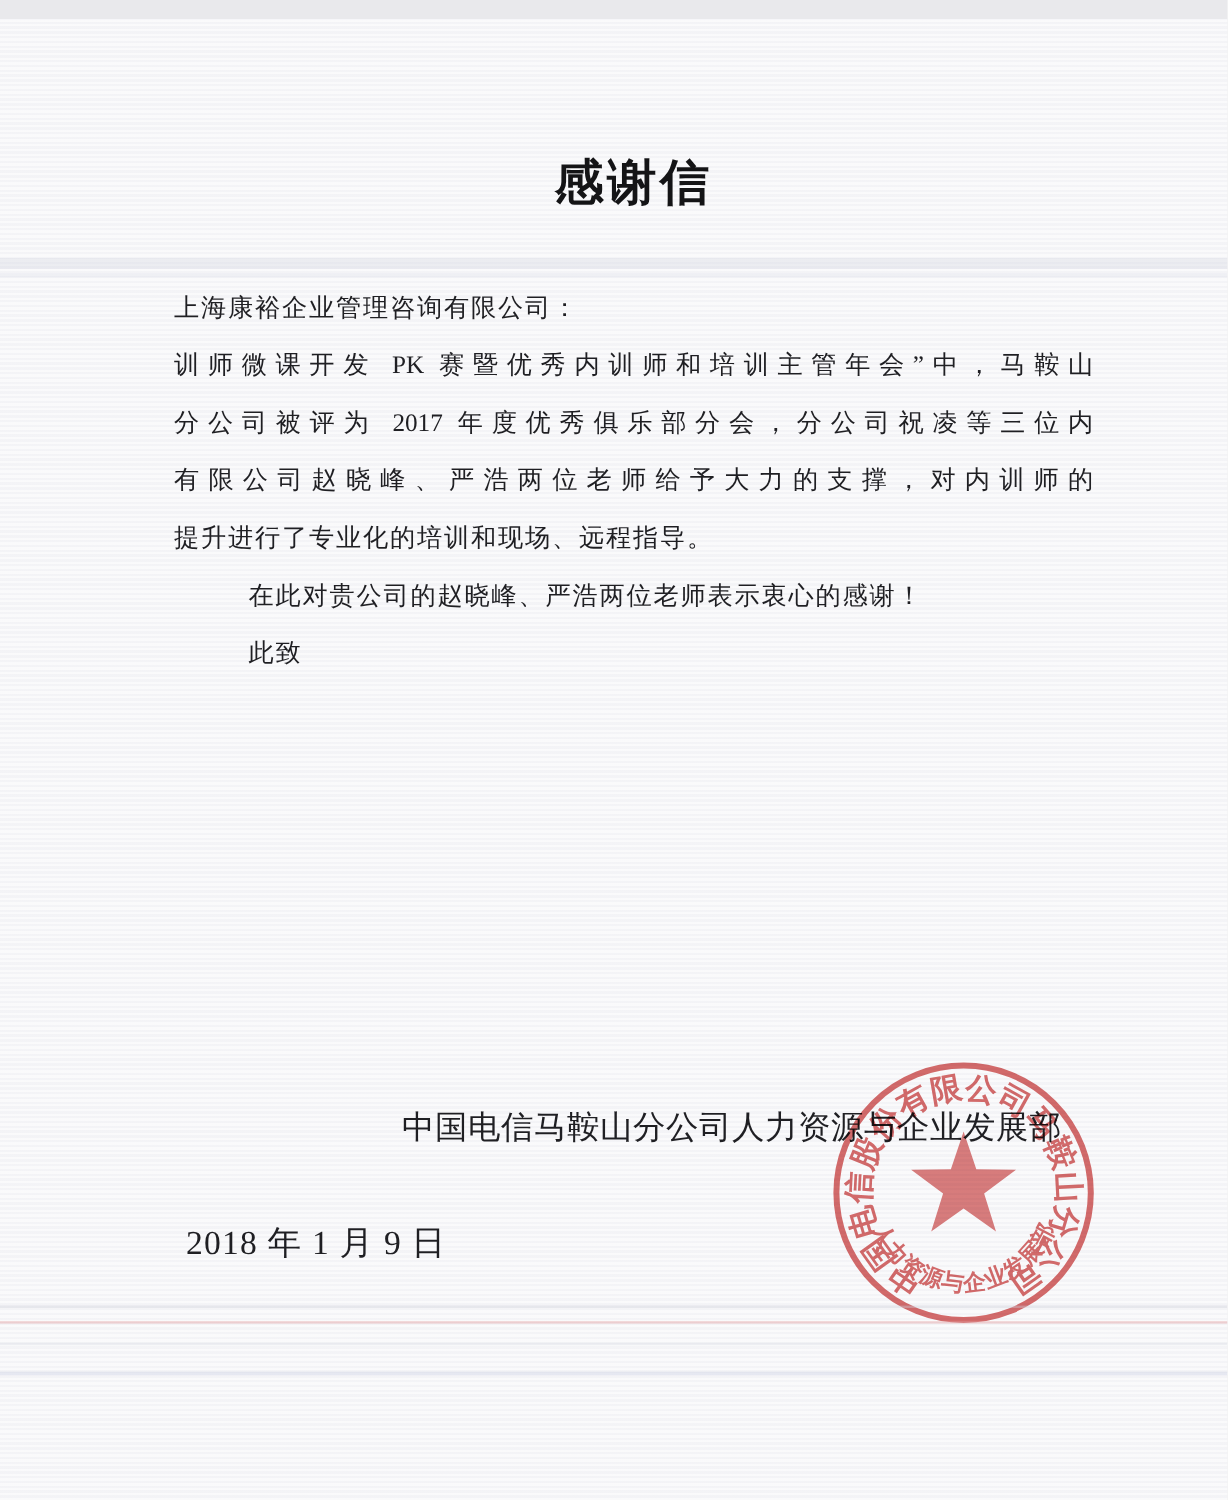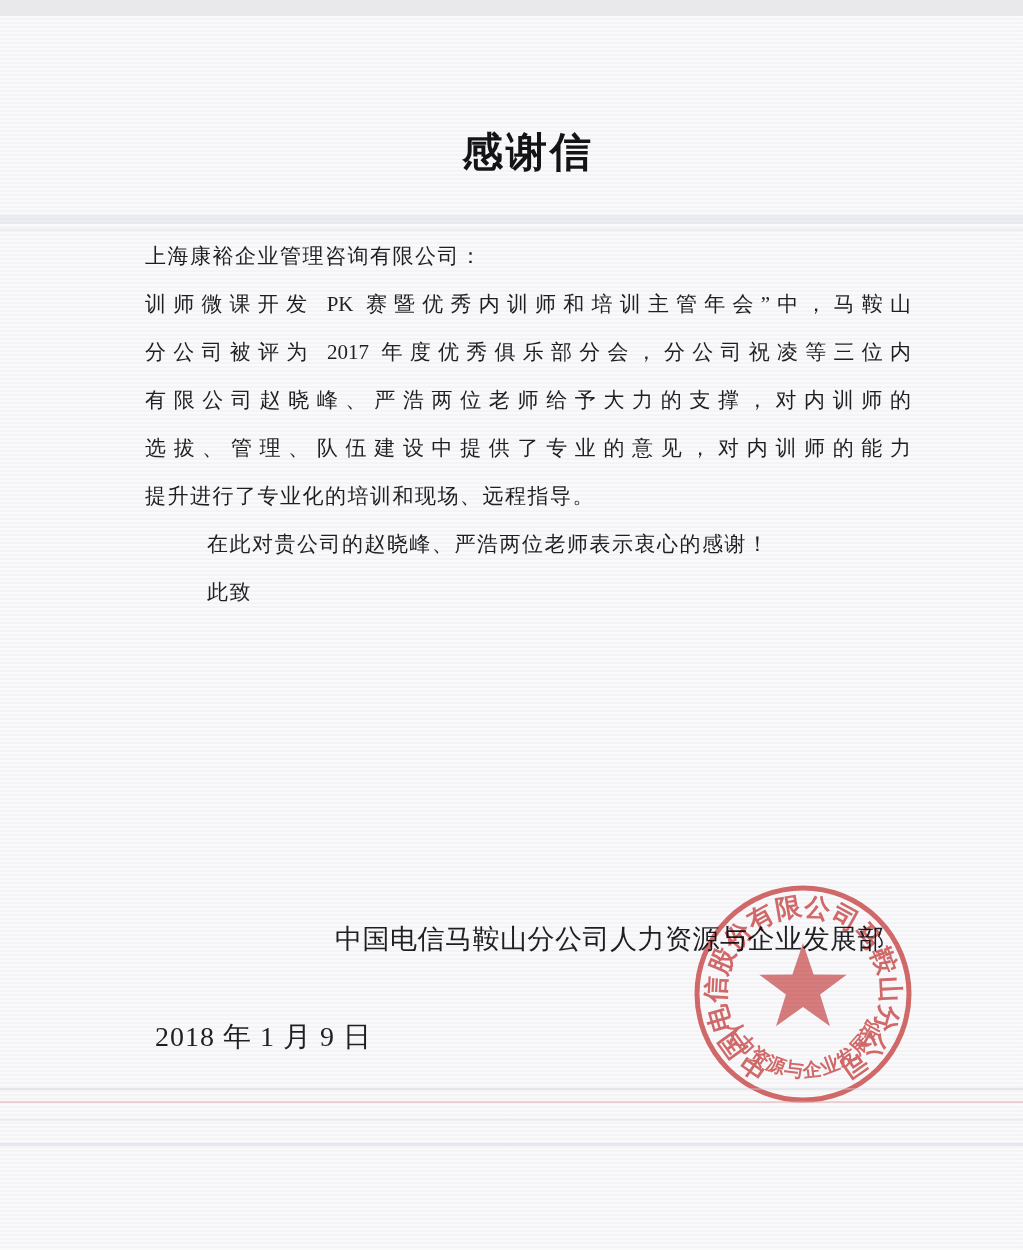--- a/index.html
+++ b/index.html
@@ -74,21 +74,20 @@
 
 <div class="page">
 
   <div class="title">感谢信</div>
 
   <div class="letter-body">
       <div class="line">上海康裕企业管理咨询有限公司：</div>
       <div class="line justify">训师微课开发 PK 赛暨优秀内训师和培训主管年会”中，马鞍山</div>
       <div class="line justify">分公司被评为 2017 年度优秀俱乐部分会，分公司祝凌等三位内</div>
       <div class="line justify">有限公司赵晓峰、严浩两位老师给予大力的支撑，对内训师的</div>
-      <div class="line justify">选拔、管理、队伍建设中提供了专业的意见，对内训师的能力</div>
       <div class="line">提升进行了专业化的培训和现场、远程指导。</div>
       <div class="line indent">在此对贵公司的赵晓峰、严浩两位老师表示衷心的感谢！</div>
       <div class="line indent">此致</div>
     </div>
 
   <div class="signature">中国电信马鞍山分公司人力资源与企业发展部</div>
 
   <div class="dateline">2018 年 1 月 9 日</div>
 
   <svg class="stamp" viewBox="0 0 230 230" aria-hidden="true">

